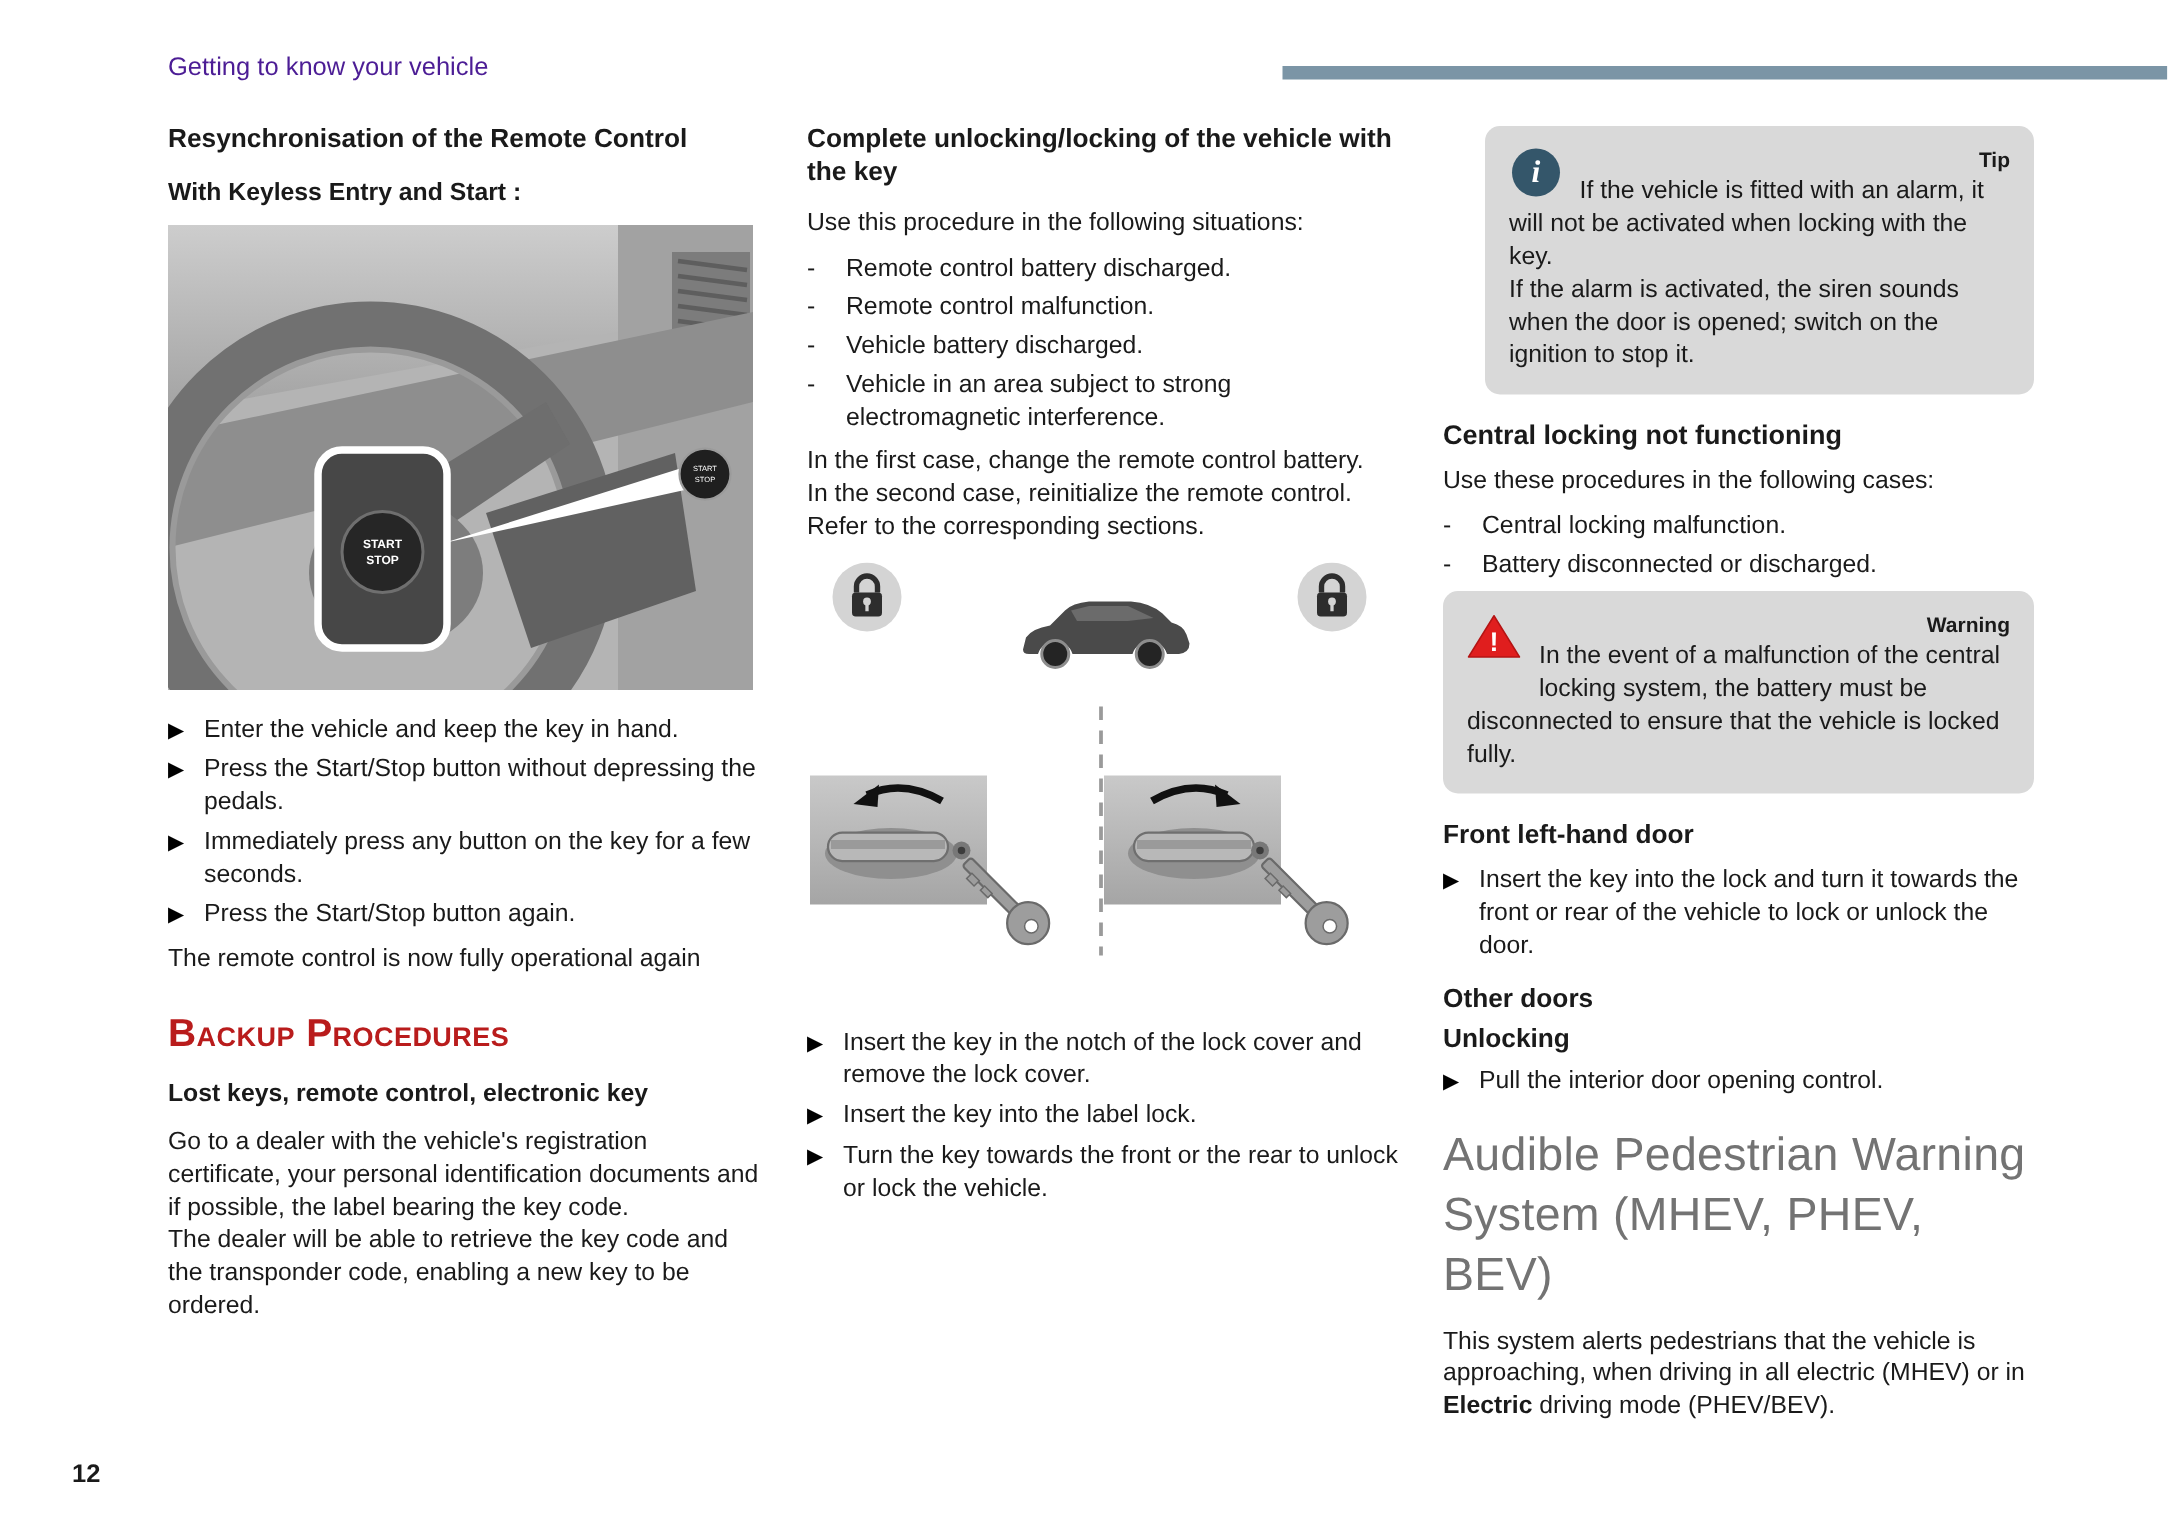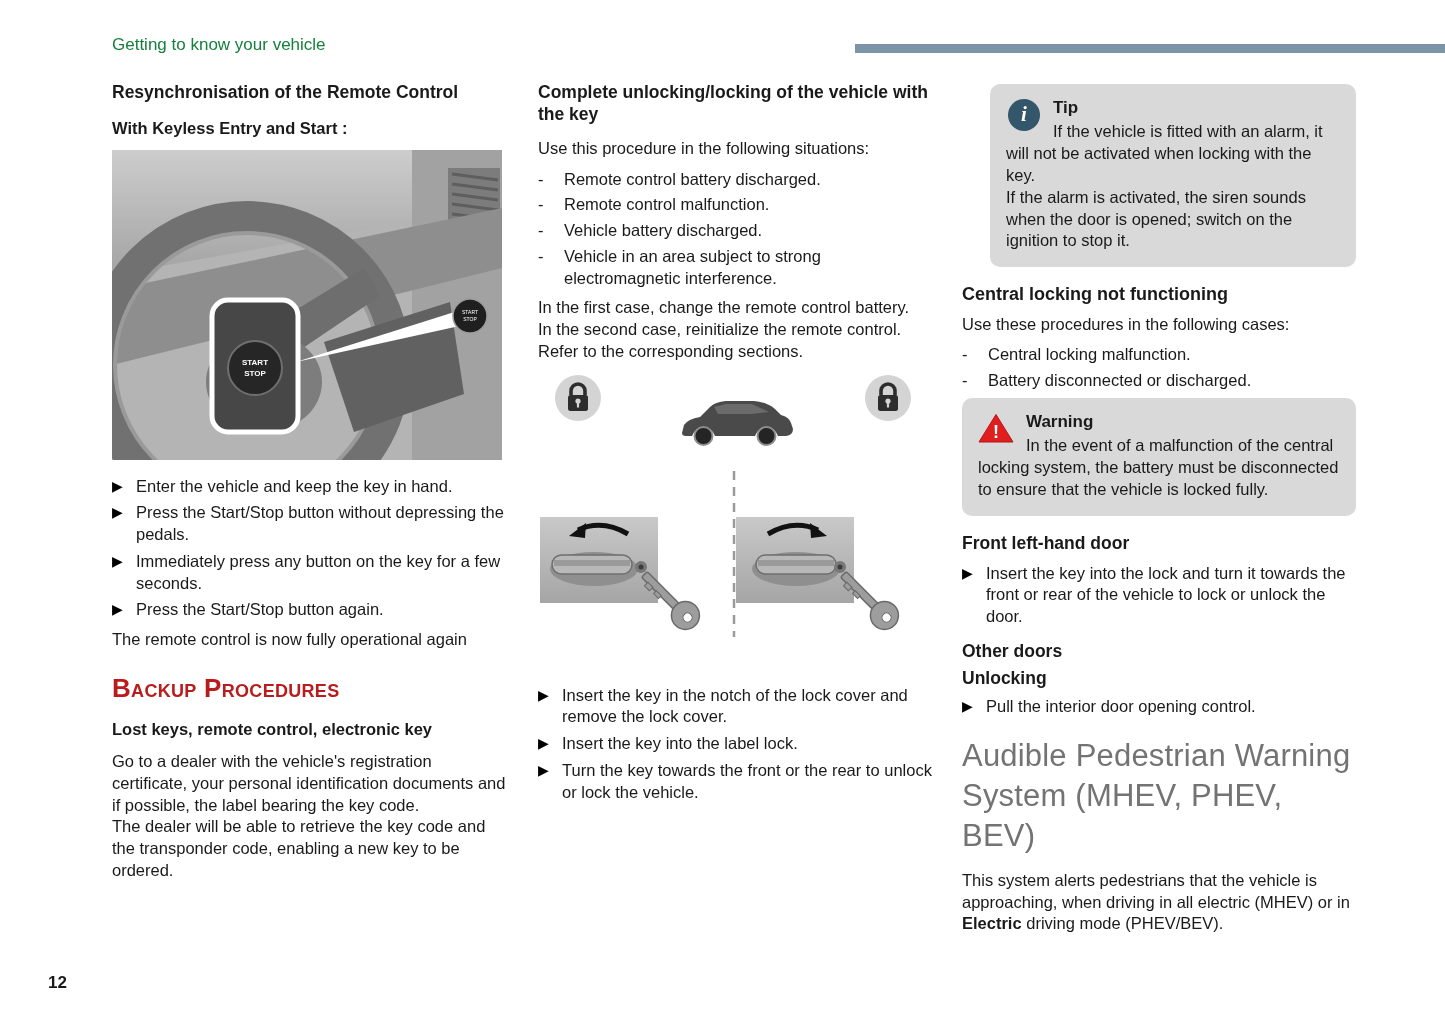--- a/index.html
+++ b/index.html
@@ -1,21 +1,21 @@
 <!DOCTYPE html>
 <html><head>
 <meta charset="utf-8">
 <style>
   html,body{margin:0;padding:0;background:#ffffff;}
   .page{
     position:relative;width:1445px;height:1018px;background:#ffffff;
     font-family:"Liberation Sans","DejaVu Sans",sans-serif;
     color:#1a1a1a;font-size:16.5px;line-height:1.32;overflow:hidden;
   }
-  .running-header{position:absolute;left:112px;top:34px;font-size:17px;color:#15803d;}
+  .running-header{position:absolute;left:112px;top:34px;font-size:17px;color:#4c1d95;}
   .top-rule{position:absolute;left:855px;top:44px;width:590px;height:9px;background:#7b95a6;}
   .col{position:absolute;top:82px;width:394px;}
   .col-left{left:112px;}
   .col-mid{left:538px;}
   .col-right{left:962px;}
 
   .sec-title{font-size:17.5px;font-weight:bold;margin:0 0 12px 0;line-height:1.25;}
   .sub-title{font-size:16.5px;font-weight:bold;margin:14px 0 10px 0;}
   .para{margin:0;}
   .para + .para{margin-top:0;}
@@ -34,21 +34,21 @@
 
   .backup-title{
     font-variant:small-caps;font-size:26px;font-weight:bold;
     margin:20px 0 12px 0;letter-spacing:0.3px;color:#b91c1c;
   }
 
   .box{background:#d9d9d9;border-radius:10px;padding:13px 16px 15px 16px;}
   .tip-box{margin:2px 0 16px 28px;}
   .warn-box{margin:6px 0 16px 0;}
   .box::after{content:"";display:block;clear:both;}
-  .box-title{font-weight:bold;font-size:17px;margin:0 0 2px 0;}
+  .box-title{font-weight:bold;font-size:14px;margin:0 0 2px 0;text-align:right;}
   .info-icon{
     float:left;width:32px;height:32px;border-radius:50%;background:#34566a;
     color:#ffffff;text-align:center;line-height:31px;font-size:21px;font-weight:bold;
     font-family:"Liberation Serif","DejaVu Serif",serif;font-style:italic;
     margin:2px 13px 4px 2px;
   }
   .warn-icon{float:left;margin:2px 12px 4px 0;}
 
   .h-small{font-size:17.5px;font-weight:bold;margin:14px 0 8px 0;}
   .h-tight{margin:12px 0 4px 0;}

